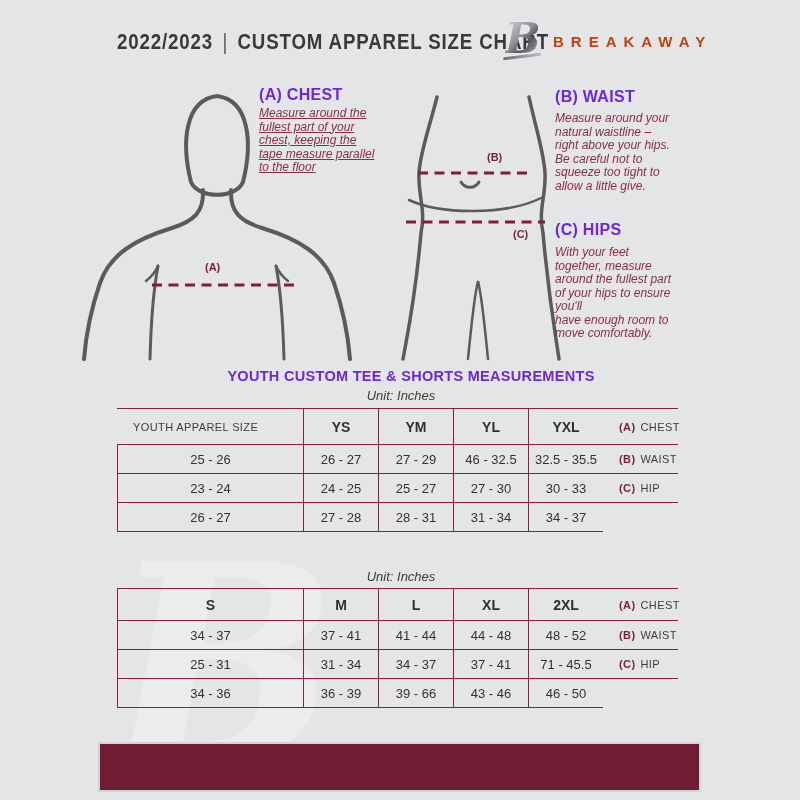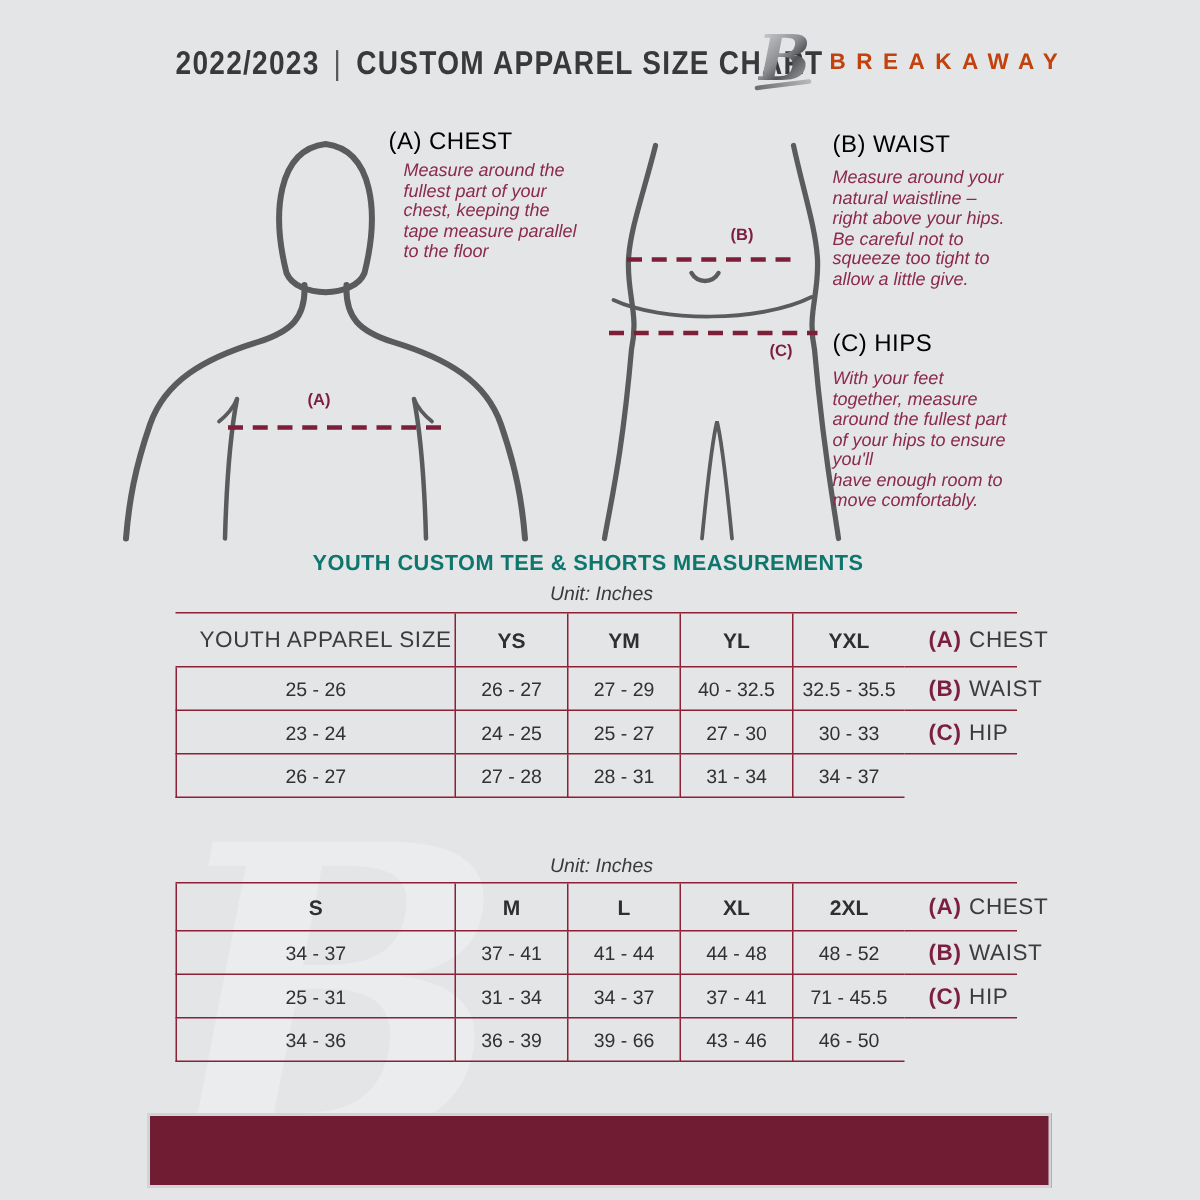--- a/index.html
+++ b/index.html
@@ -17,50 +17,50 @@
       transform:scaleX(.85);transform-origin:0 50%;white-space:nowrap;z-index:2;}
   #header-title .divider{font-weight:400;color:#5a5a5c;font-size:22px;}
   #logo-b{left:505px;top:18px;font-family:"DejaVu Serif", serif;font-style:italic;font-weight:bold;
       font-size:42px;line-height:1;background:linear-gradient(135deg,#d9dadd 0%,#8d8e91 45%,#55565a 60%,#c2c3c6 100%);
       -webkit-background-clip:text;background-clip:text;-webkit-text-fill-color:transparent;z-index:2;}
   #logo-swoosh{left:503px;top:55px;width:38px;height:3px;border-radius:2px;
       background:linear-gradient(90deg,#6a6b6e,#b9babd);transform:rotate(-7deg);z-index:2;}
   #brand-name{left:553px;top:33px;font-size:15px;font-weight:bold;letter-spacing:7px;color:#c2410c;z-index:2;}
 
   
-  .measure-heading{font-size:16px;font-weight:400;letter-spacing:.3px;color:#000000;z-index:2;}
+  .measure-heading{font-size:16px;font-weight:700;letter-spacing:.3px;color:#6d28d9;z-index:2;}
   .measure-body{font-size:12px;font-style:italic;font-weight:500;line-height:13.5px;
       color:#8b2a4c;white-space:pre-line;z-index:2;}
-  #chest-heading{left:259px;top:86px;}   #chest-body{left:269px;top:107px;}
+  #chest-heading{left:259px;top:86px;}   #chest-body{left:259px;top:107px;text-decoration:underline;}
   #waist-heading{left:555px;top:88px;}   #waist-body{left:555px;top:112px;}
   #hips-heading{left:555px;top:221px;}   #hips-body{left:555px;top:246px;}
   .marker-label{font-size:11px;font-weight:800;color:#7c1f3e;z-index:3;}
   #marker-a{left:205px;top:261px;} #marker-b{left:487px;top:151px;} #marker-c{left:513px;top:228px;}
 
   svg{position:absolute;z-index:1;}
   #figure-chest{left:60px;top:82px;}
   #figure-hips{left:385px;top:93px;}
   .outline{fill:none;stroke:#5a5b5d;stroke-linecap:round;}
   .dash{fill:none;stroke:#7d1f38;stroke-width:3;stroke-dasharray:10 6.5;}
 
   
-  .table-title{left:78px;width:628px;text-align:center;font-size:14.5px;font-weight:bold;
-      letter-spacing:.3px;color:#0f766e;z-index:2;}
+  .table-title{left:97px;width:628px;text-align:center;font-size:14.5px;font-weight:bold;
+      letter-spacing:.3px;color:#6d28d9;z-index:2;}
   .table-unit{left:87px;width:628px;text-align:center;font-size:13px;font-style:italic;
       font-weight:500;color:#3a3a3c;z-index:2;}
   #youth-title{top:368px;} #youth-unit{top:388px;}
   #adult-title{top:549px;} #adult-unit{top:569px;}
   .size-table{left:117px;width:561px;display:grid;grid-template-columns:186px repeat(5,75px);
       border-top:1.5px solid #8a2136;z-index:2;}
   #youth-table{top:408px;grid-template-rows:36px 29px 29px 29px;}
   #adult-table{top:588px;grid-template-rows:32px 29px 29px 29px;}
   .cell{display:flex;align-items:center;justify-content:center;border-bottom:1.5px solid #8a2136;
       font-size:13px;color:#323234;}
   .cell.vline{border-left:1.5px solid #8a2136;}
-  .cell.label-col{justify-content:flex-start;padding-left:16px;font-size:15px;letter-spacing:.4px;color:#3c3c3e;}
+  .cell.label-col{justify-content:flex-start;padding-left:16px;font-size:11px;letter-spacing:.4px;color:#3c3c3e;}
   .cell.size-head{font-weight:bold;font-size:14px;color:#2f2f31;}
   .row-marker{color:#7c1f3e;font-weight:800;margin-right:5px;}
 
   
   #footer-bar{left:98px;top:742px;width:599px;height:46px;background:#701d33;
       border:2px solid #d2d3d6;z-index:2;}
 </style>
 </head>
 <body>
 
@@ -132,21 +132,21 @@
     <div class="cell vline size-head">YL</div>
     <div class="cell vline size-head">YXL</div>
 
     <div class="cell label-col">
       <span class="row-marker">(A)</span>
       <span>CHEST</span>
     </div>
     <div class="cell vline">25 - 26</div>
     <div class="cell vline">26 - 27</div>
     <div class="cell vline">27 - 29</div>
-    <div class="cell vline">40 - 32.5</div>
+    <div class="cell vline">46 - 32.5</div>
     <div class="cell vline">32.5 - 35.5</div>
 
     <div class="cell label-col">
       <span class="row-marker">(B)</span>
       <span>WAIST</span>
     </div>
     <div class="cell vline">23 - 24</div>
     <div class="cell vline">24 - 25</div>
     <div class="cell vline">25 - 27</div>
     <div class="cell vline">27 - 30</div>

